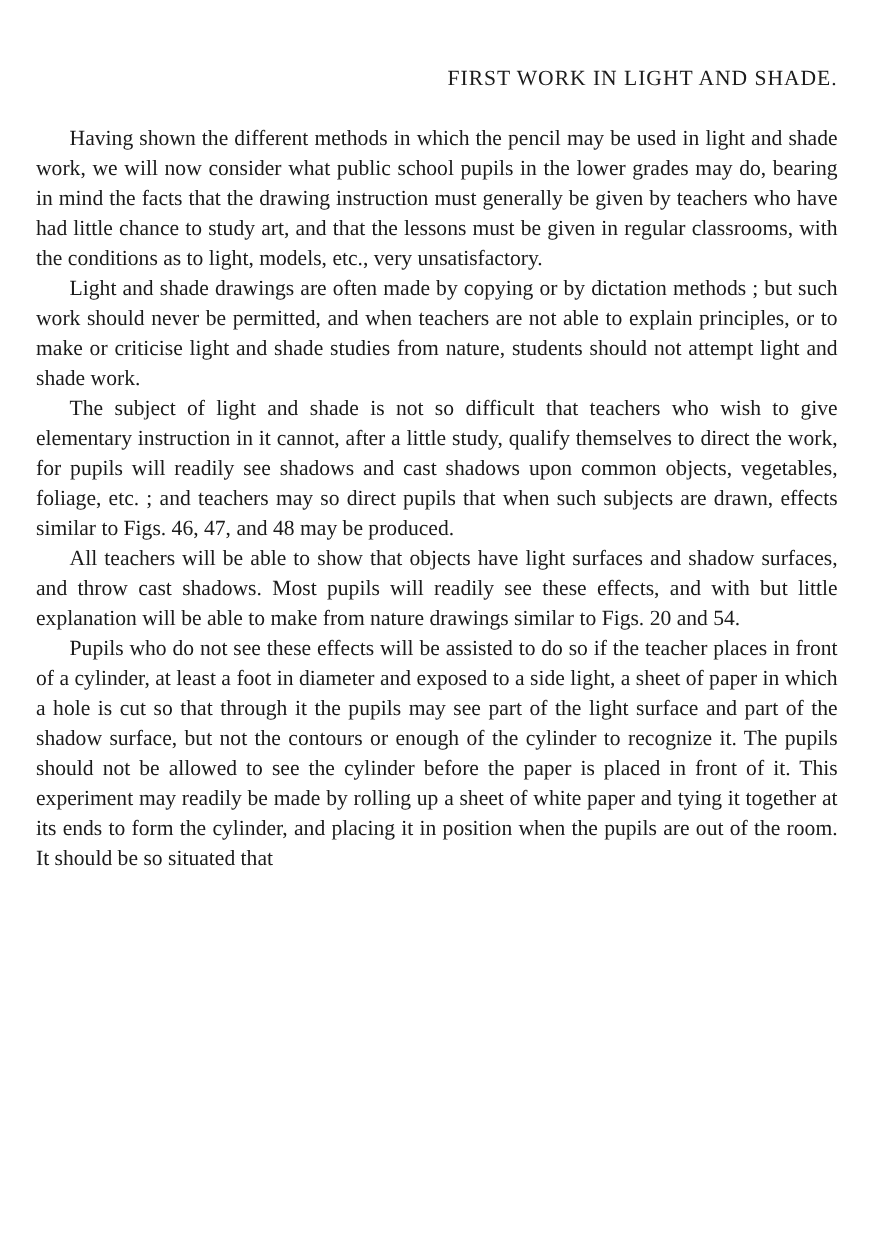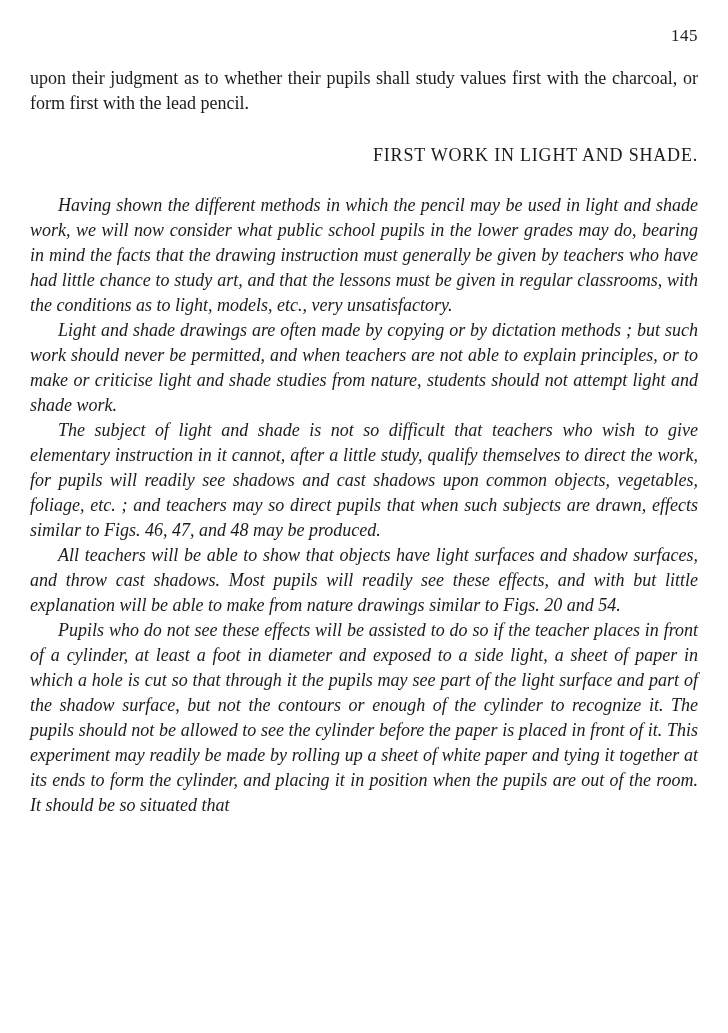--- a/index.html
+++ b/index.html
@@ -45,31 +45,28 @@
     line-height: 25px;
     letter-spacing: 0.8px;
     margin: 27px 0 25px 0;
   }
   .body-paragraph {
     margin: 0;
     font-size: 18px;
     line-height: 25px;
     text-align: justify;
     text-indent: 28px;
-    font-style: italic;
   }
 </style>
 </head>
 <body>
 
 <div class="page">
-  <div class="page-number">145</div>
 
 
-  <p class="intro-paragraph">upon their judgment as to whether their pupils shall study values first with the charcoal, or form first with the lead pencil.</p>
 
   <h2 class="section-heading">FIRST WORK IN LIGHT AND SHADE.</h2>
 
   <p class="body-paragraph">Having shown the different methods in which the pencil may be used in light and shade work, we will now consider what public school pupils in the lower grades may do, bearing in mind the facts that the drawing instruction must generally be given by teachers who have had little chance to study art, and that the lessons must be given in regular classrooms, with the conditions as to light, models, etc., very unsatisfactory.</p>
 
   <p class="body-paragraph">Light and shade drawings are often made by copying or by dictation methods ; but such work should never be permitted, and when teachers are not able to explain principles, or to make or criticise light and shade studies from nature, students should not attempt light and shade work.</p>
 
   <p class="body-paragraph">The subject of light and shade is not so difficult that teachers who wish to give elementary instruction in it cannot, after a little study, qualify themselves to direct the work, for pupils will readily see shadows and cast shadows upon common objects, vegetables, foliage, etc. ; and teachers may so direct pupils that when such subjects are drawn, effects similar to Figs. 46, 47, and 48 may be produced.</p>
 
   <p class="body-paragraph">All teachers will be able to show that objects have light surfaces and shadow surfaces, and throw cast shadows. Most pupils will readily see these effects, and with but little explanation will be able to make from nature drawings similar to Figs. 20 and 54.</p>

